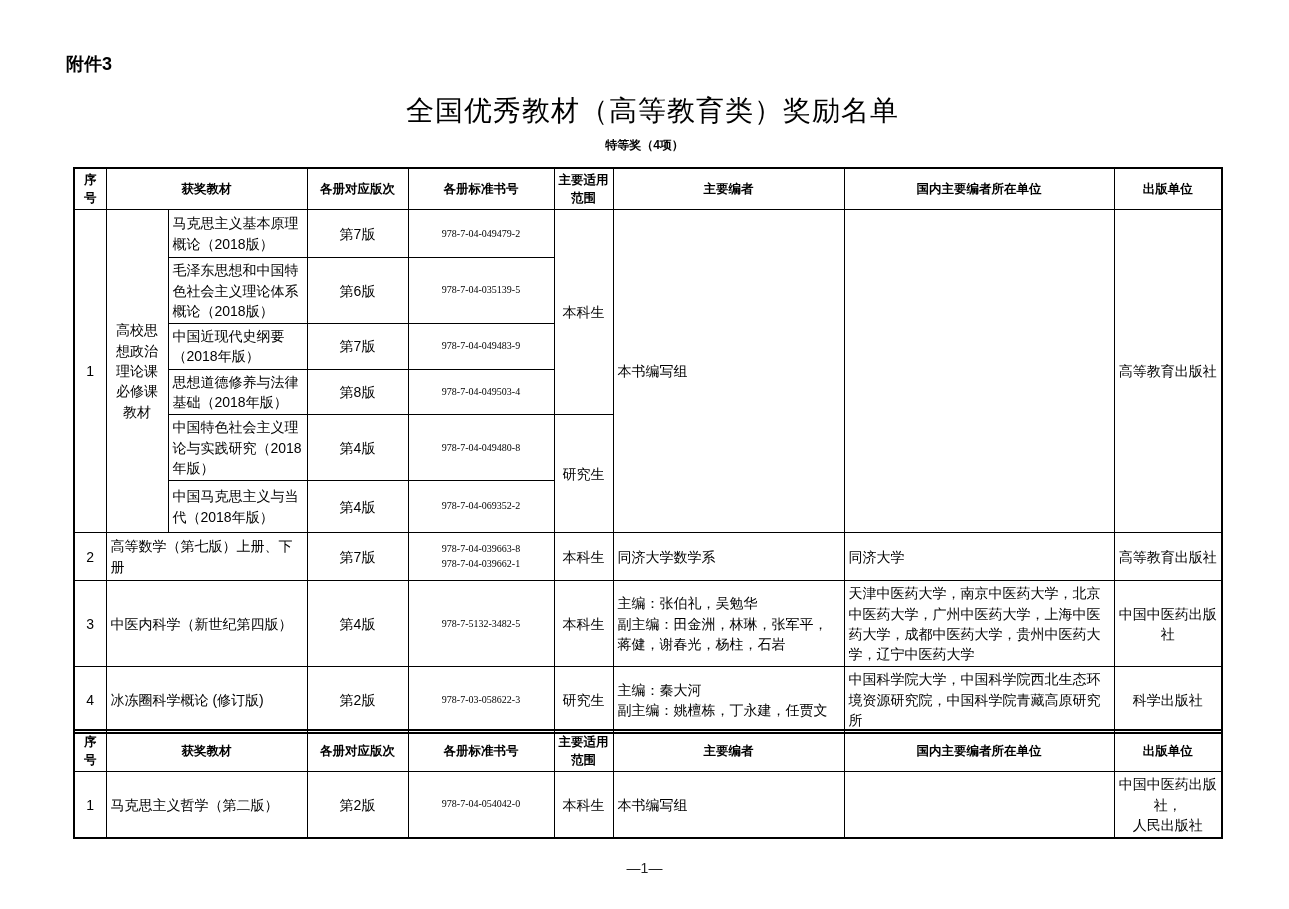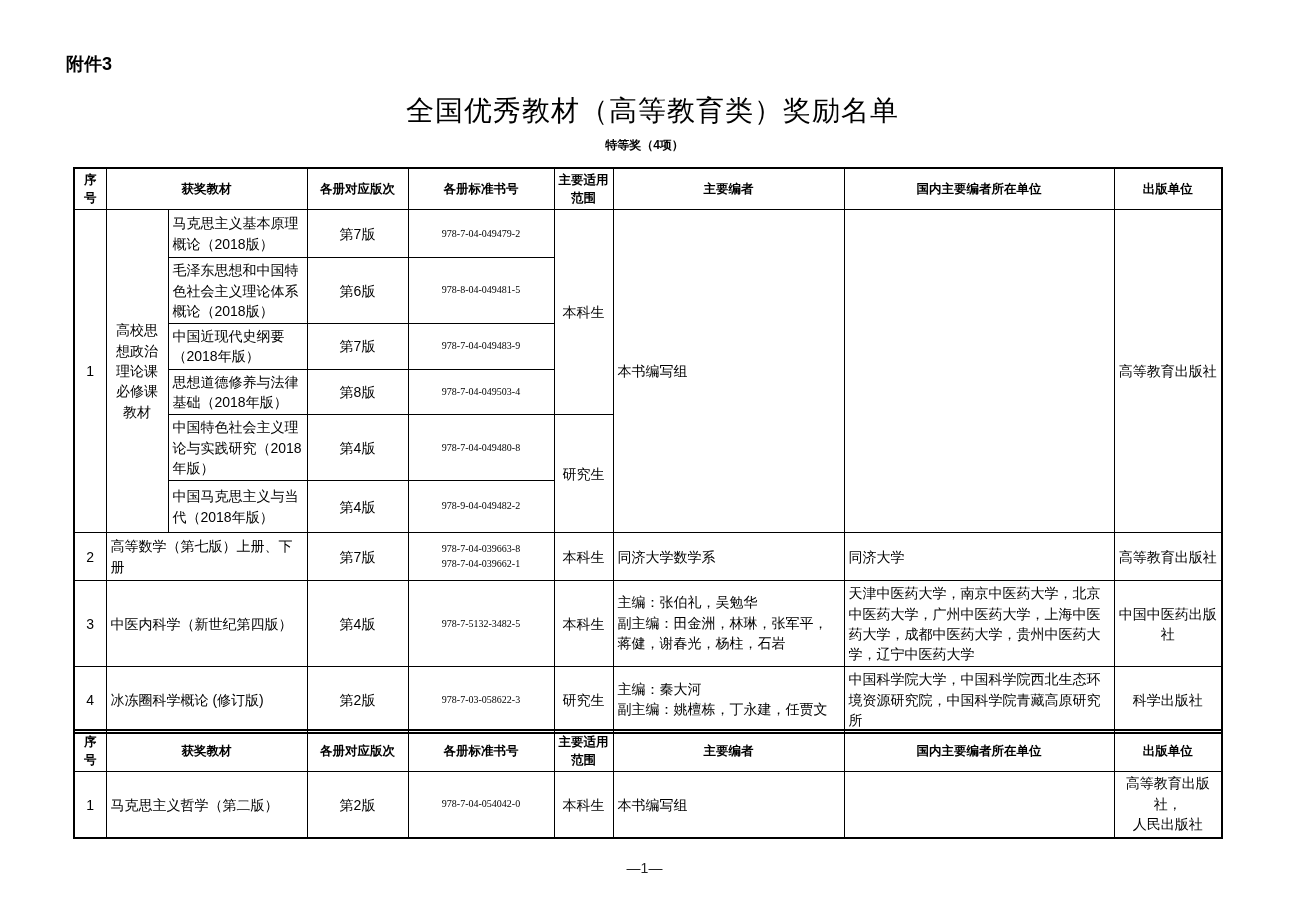--- a/index.html
+++ b/index.html
@@ -61,21 +61,21 @@
     word-break: break-all;
   }
   table.grid th {
     font-size: 12.5px;
     font-weight: bold;
     text-align: center;
     padding: 2px 3px;
   }
   .c { text-align: center; }
   .l { text-align: left; }
-  .pre { white-space: pre-line; font-family: Liberation Mono, monospace; }
+  .pre { white-space: pre-line; }
   .isbn {
     font-family: Liberation Serif, serif;
     font-size: 10px;
     text-align: center;
     white-space: pre-line;
   }
   .group { padding: 0 6px; text-align: center; }
   .footer {
     position: absolute;
     left: 0;
@@ -127,42 +127,42 @@
       <td class="c">第7版</td>
       <td class="isbn">978-7-04-049479-2</td>
       <td class="c" rowspan="4">本科生</td>
       <td class="l" rowspan="6">本书编写组</td>
       <td class="l" rowspan="6"></td>
       <td class="c" rowspan="6">高等教育出版社</td>
     </tr>
     <tr style="height:62px">
       <td class="l">毛泽东思想和中国特色社会主义理论体系概论（2018版）</td>
       <td class="c">第6版</td>
-      <td class="isbn">978-8-04-049481-5</td>
+      <td class="isbn">978-7-04-035139-5</td>
     </tr>
     <tr style="height:45px">
       <td class="l">中国近现代史纲要（2018年版）</td>
       <td class="c">第7版</td>
       <td class="isbn">978-7-04-049483-9</td>
     </tr>
     <tr style="height:43px">
       <td class="l">思想道德修养与法律基础（2018年版）</td>
       <td class="c">第8版</td>
       <td class="isbn">978-7-04-049503-4</td>
     </tr>
     <tr style="height:62px">
       <td class="l">中国特色社会主义理论与实践研究（2018年版）</td>
       <td class="c">第4版</td>
       <td class="isbn">978-7-04-049480-8</td>
       <td class="c" rowspan="2">研究生</td>
     </tr>
     <tr style="height:52px">
       <td class="l">中国马克思主义与当代（2018年版）</td>
       <td class="c">第4版</td>
-      <td class="isbn">978-9-04-049482-2</td>
+      <td class="isbn">978-7-04-069352-2</td>
     </tr>
     <tr style="height:48px">
       <td class="c">2</td>
       <td class="l" colspan="2">高等数学（第七版）上册、下册</td>
       <td class="c">第7版</td>
       <td class="isbn">978-7-04-039663-8
 978-7-04-039662-1</td>
       <td class="c">本科生</td>
       <td class="l">同济大学数学系</td>
       <td class="l">同济大学</td>
@@ -218,21 +218,21 @@
       <th>出版单位</th>
     </tr>
     <tr style="height:52px">
       <td class="c">1</td>
       <td class="l" colspan="2">马克思主义哲学（第二版）</td>
       <td class="c">第2版</td>
       <td class="isbn">978-7-04-054042-0</td>
       <td class="c">本科生</td>
       <td class="l">本书编写组</td>
       <td class="l"></td>
-      <td class="c pre">高等教育出版社，
+      <td class="c pre">中国中医药出版社，
 人民出版社</td>
     </tr>
   </tbody>
     </table>
 
   <div class="footer">—1—</div>
 
 </div>
 
 </body></html>

